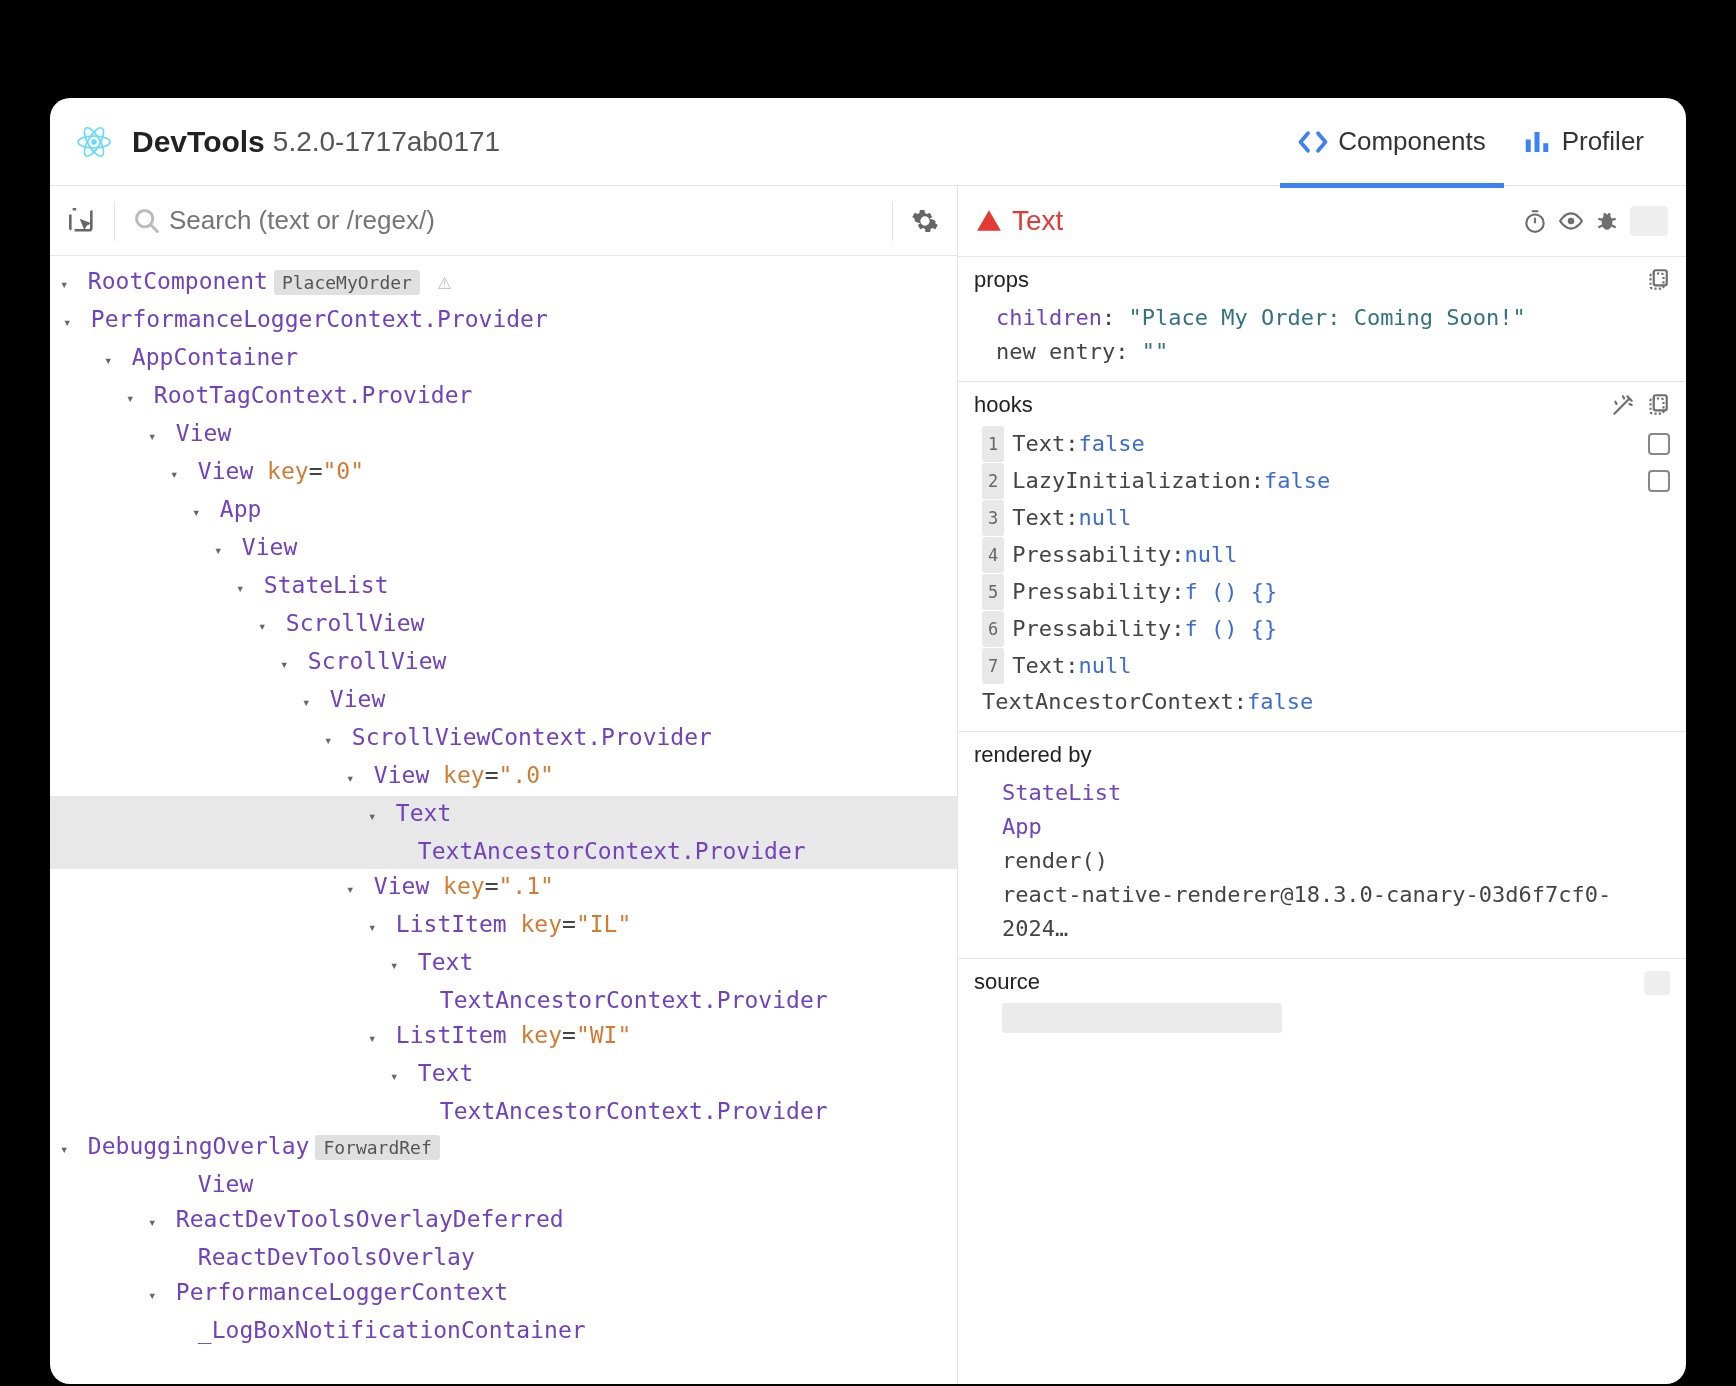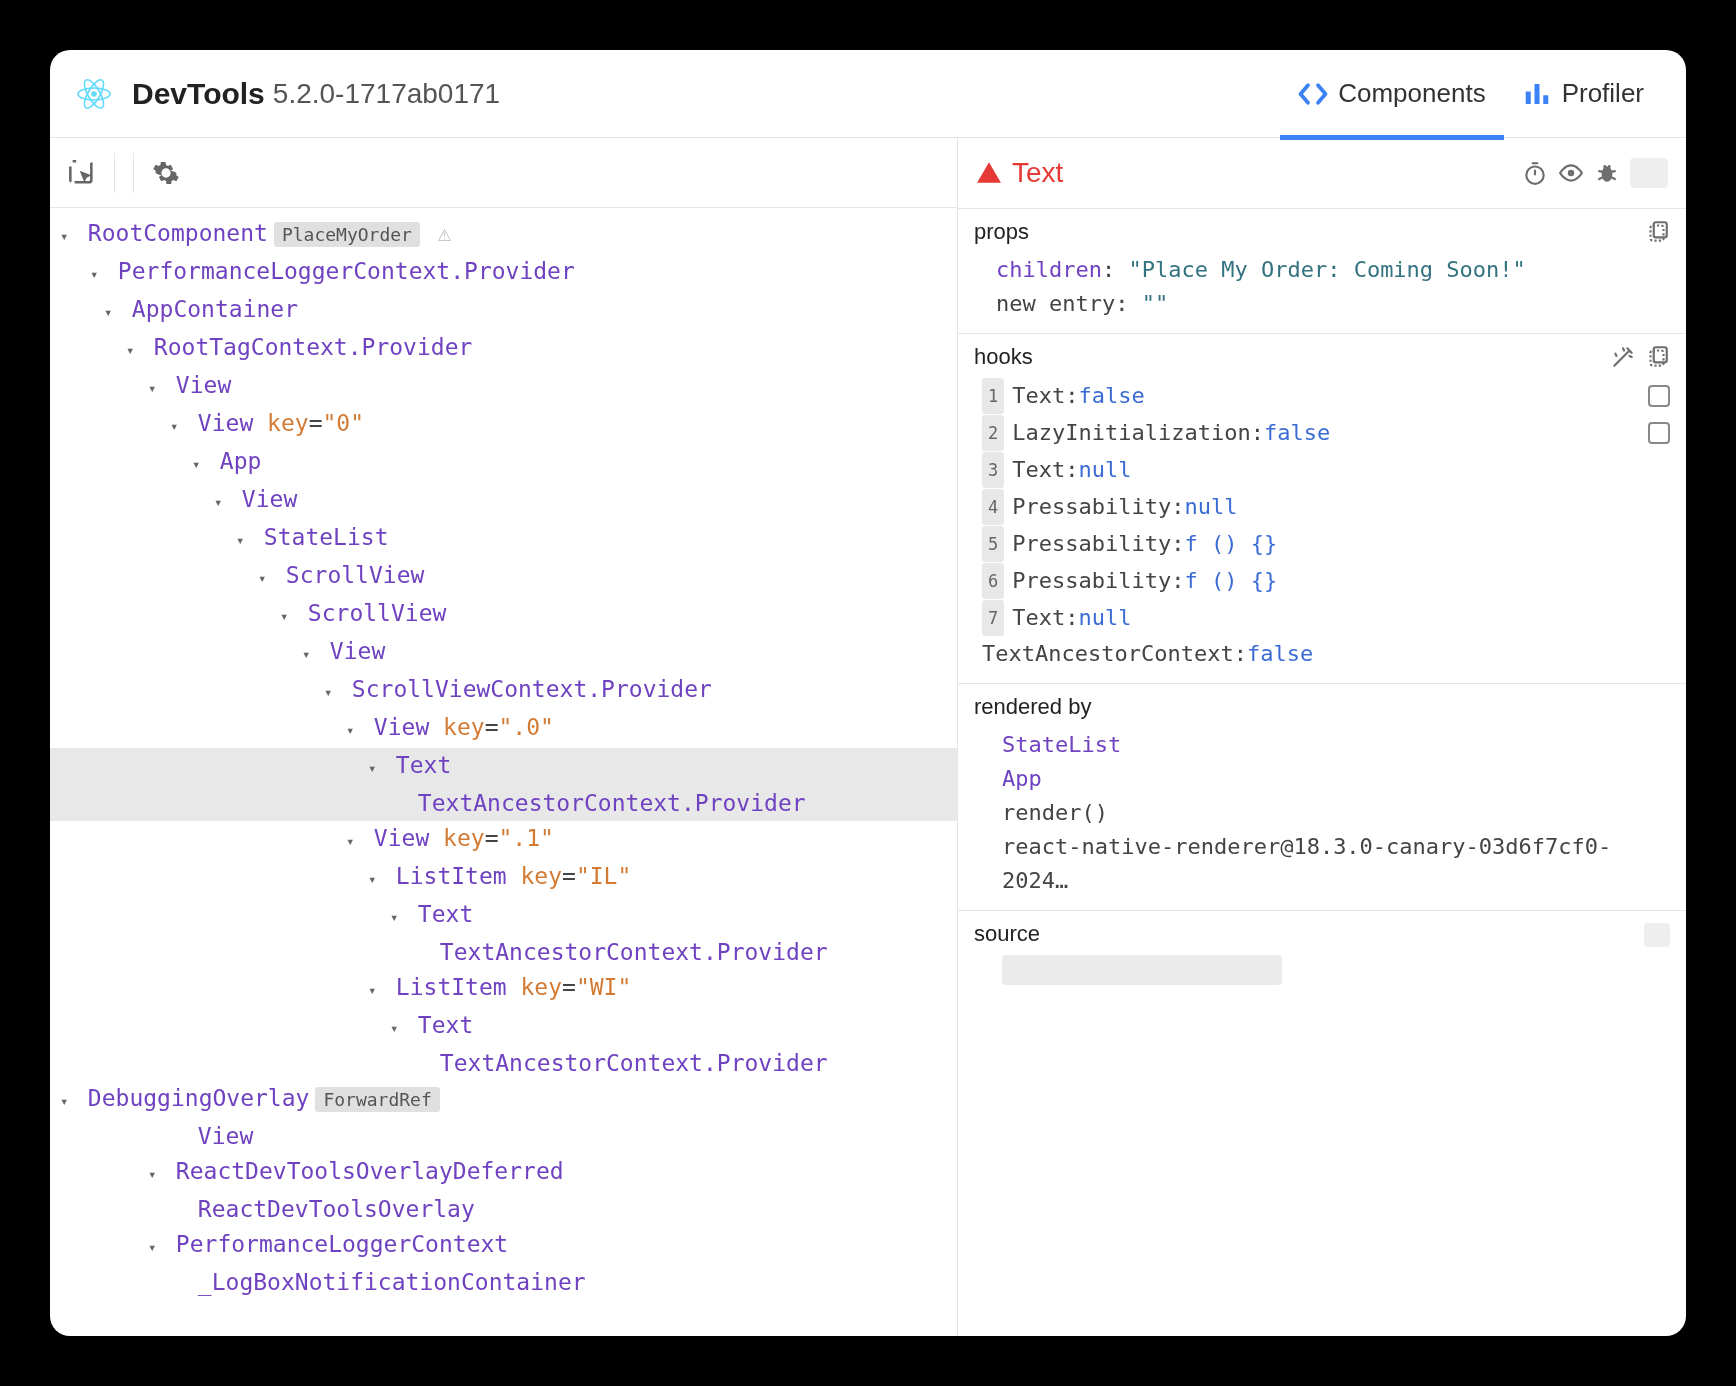--- a/index.html
+++ b/index.html
@@ -13,20 +13,21 @@
 }
 .window {
   background: #fff;
   border-radius: 20px;
   width: 100%;
   height: 100%;
   overflow: hidden;
   display: flex;
   flex-direction: column;
   color: #333;
+  margin-top: 48px;
 }
 .header {
   display: flex;
   align-items: center;
   padding: 18px 24px;
   border-bottom: 1px solid #e5e5e5;
 }
 .react-logo {
   width: 40px;
   height: 40px;
@@ -239,28 +240,35 @@
 
   <div class="main">
 
     <div class="left-pane">
       <div class="toolbar">
         <svg class="tool-btn" viewBox="0 0 24 24">
           <rect x="2" y="2" width="18" height="18" rx="2" fill="none" stroke="#666" stroke-width="2.2" stroke-dasharray="3 13 30"></rect>
           <path d="M10 10 l10 4 -4 2 -2 4z" fill="#666"></path>
         </svg>
         <div class="sep"></div>
+        <div class="search-wrap">
+          <svg class="tool-btn" viewBox="0 0 24 24">
+              <circle cx="10" cy="10" r="7" fill="none" stroke="#bbb" stroke-width="2.5"></circle>
+              <line x1="15" y1="15" x2="21" y2="21" stroke="#bbb" stroke-width="2.5" stroke-linecap="round"></line>
+            </svg>
+          <input class="search-input" placeholder="Search (text or /regex/)" style="">
+        </div>
         <div class="sep"></div>
         <svg class="tool-btn" viewBox="0 0 24 24">
             <path d="M12 8a4 4 0 100 8 4 4 0 000-8zm9 4a9 9 0 01-.2 1.9l2.1 1.6-2 3.5-2.5-1a7 7 0 01-1.6.9l-.4 2.6h-4l-.4-2.6a7 7 0 01-1.6-.9l-2.5 1-2-3.5 2.1-1.6A9 9 0 013 12a9 9 0 01.2-1.9L1.1 8.5l2-3.5 2.5 1a7 7 0 011.6-.9L7.6 2.5h4l.4 2.6a7 7 0 011.6.9l2.5-1 2 3.5-2.1 1.6A9 9 0 0121 12z" fill="#666"></path>
           </svg>
       </div>
       <div class="tree" id="tree">
           <div class="tree-row" style="padding-left: 10px;"><span class="arrow"></span> <span class="comp">RootComponent</span><span class="badge">PlaceMyOrder</span><span class="warn-badge"> ⚠</span></div>
-          <div class="tree-row" style="padding-left: 40px;"><span class="arrow"></span> <span class="comp">PerformanceLoggerContext.Provider</span></div>
+          <div class="tree-row" style="padding-left: 13px;"><span class="arrow"></span> <span class="comp">PerformanceLoggerContext.Provider</span></div>
           <div class="tree-row" style="padding-left: 54px;"><span class="arrow"></span> <span class="comp">AppContainer</span></div>
           <div class="tree-row" style="padding-left: 76px;"><span class="arrow"></span> <span class="comp">RootTagContext.Provider</span></div>
           <div class="tree-row" style="padding-left: 98px;"><span class="arrow"></span> <span class="comp">View</span></div>
           <div class="tree-row" style="padding-left: 120px;"><span class="arrow"></span> <span class="comp">View</span> <span class="key-label">key</span><span class="prop-plain">=</span><span class="key-val">"0"</span></div>
           <div class="tree-row" style="padding-left: 142px;"><span class="arrow"></span> <span class="comp">App</span></div>
           <div class="tree-row" style="padding-left: 164px;"><span class="arrow"></span> <span class="comp">View</span></div>
           <div class="tree-row" style="padding-left: 186px;"><span class="arrow"></span> <span class="comp">StateList</span></div>
           <div class="tree-row" style="padding-left: 208px;"><span class="arrow"></span> <span class="comp">ScrollView</span></div>
           <div class="tree-row" style="padding-left: 230px;"><span class="arrow"></span> <span class="comp">ScrollView</span></div>
           <div class="tree-row" style="padding-left: 252px;"><span class="arrow"></span> <span class="comp">View</span></div>

